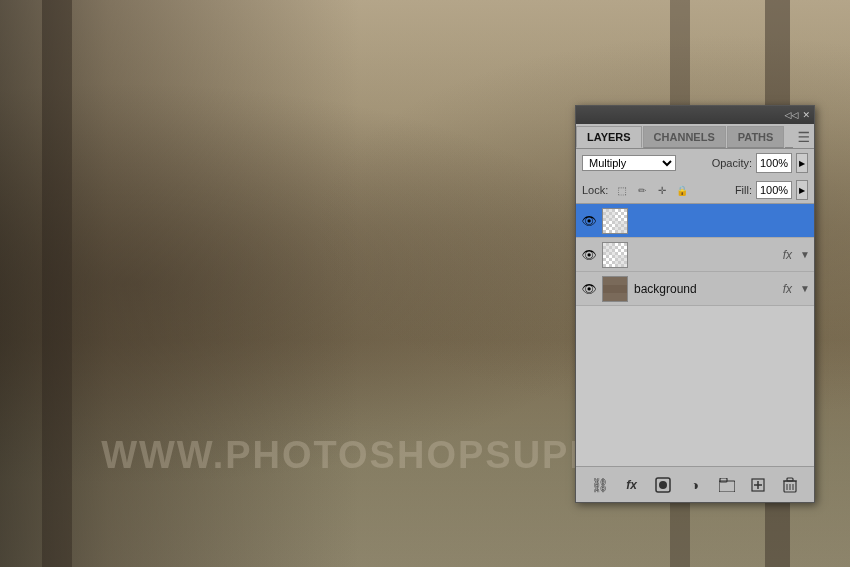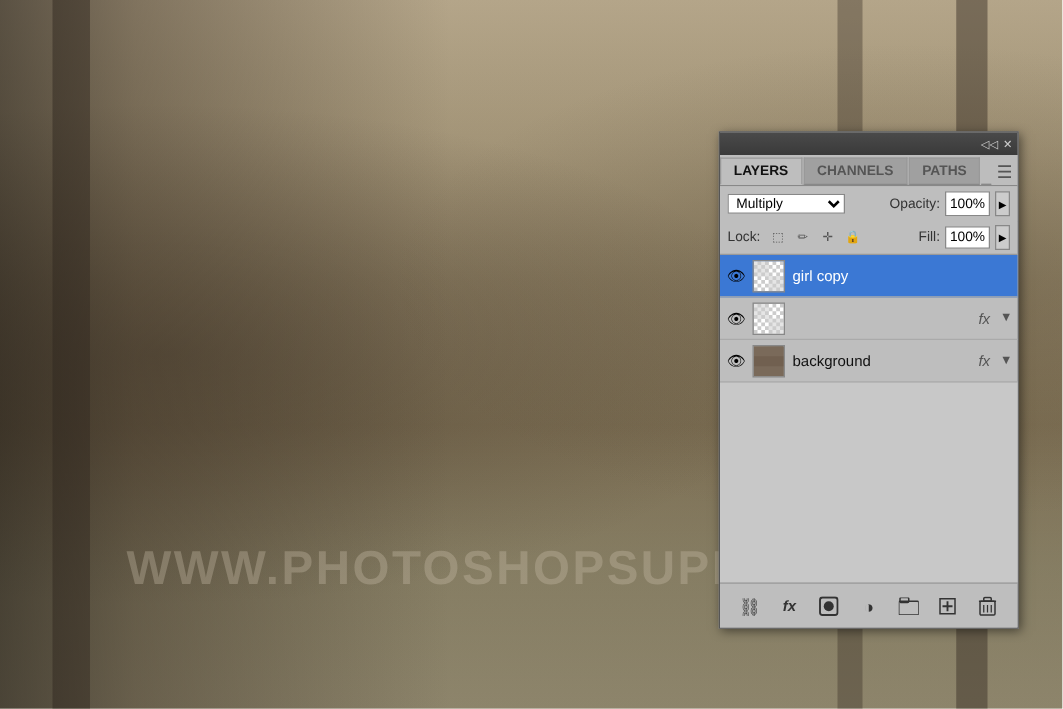--- a/index.html
+++ b/index.html
@@ -407,21 +407,20 @@
   <div class="layers-list">
 
     <div class="layer-row selected">
       <div class="eye-icon">👁</div>
       <div class="layer-thumb thumb-transparent">
         <svg width="24" height="24" viewBox="0 0 24 24" xmlns="http://www.w3.org/2000/svg">
           <rect width="12" height="12" fill="#ccc" opacity="0.5"></rect>
           <rect x="12" y="12" width="12" height="12" fill="#ccc" opacity="0.5"></rect>
         </svg>
       </div>
-      <span class="layer-name">girl copy</span>
     </div>
 
     <div class="layer-row">
       <div class="eye-icon">👁</div>
       <div class="layer-thumb thumb-transparent">
         <svg width="24" height="24" viewBox="0 0 24 24" xmlns="http://www.w3.org/2000/svg">
           <rect width="12" height="12" fill="#ccc" opacity="0.5"></rect>
           <rect x="12" y="12" width="12" height="12" fill="#ccc" opacity="0.5"></rect>
         </svg>
       </div>

